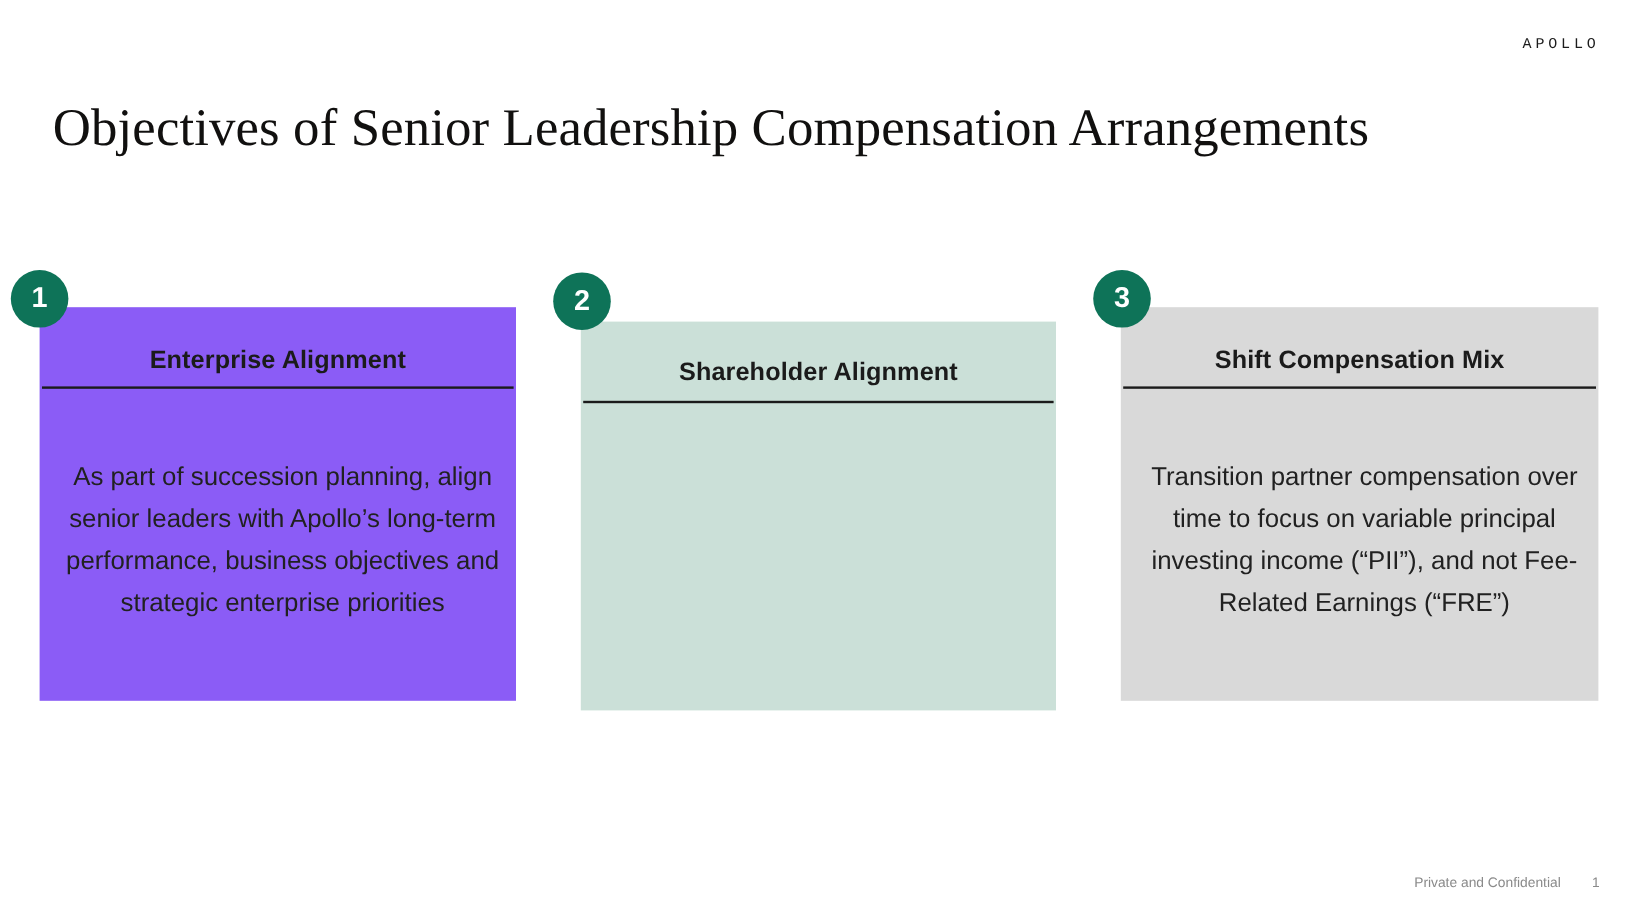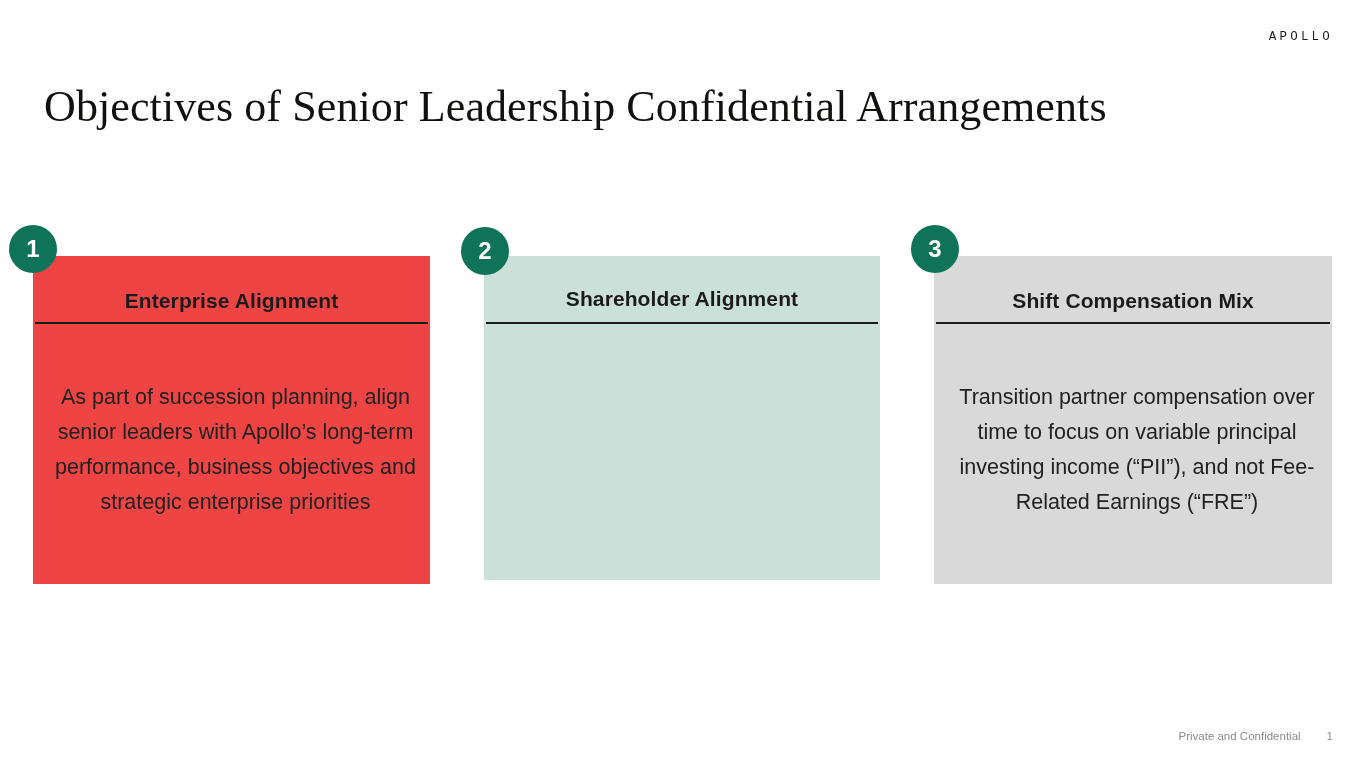--- a/index.html
+++ b/index.html
@@ -62,21 +62,21 @@
   }
 
   .card-1 {
     left: 33px;
     top: 256px;
     width: 397px;
     height: 328px;
   }
   .card-2 {
     left: 484px;
-    top: 256px;
+    top: 268px;
     width: 396px;
     height: 324px;
   }
   .card-3 {
     left: 934px;
     top: 256px;
     width: 398px;
     height: 328px;
   }
 
@@ -121,21 +121,21 @@
   .card-body-text {
     font-family: "Liberation Sans", sans-serif;
     font-size: 21.5px;
     font-weight: 400;
     color: #212121;
     text-align: center;
     line-height: 1.62;
   }
 
   
-  .fill-blue   { background: #ef4444; }
+  .fill-blue   { background: #8b5cf6; }
   .fill-green  { background: #cbe0d8; }
   .fill-grey   { background: #d9d9d9; }
 
   
   .badge {
     position: absolute;
     width: 48px;
     height: 48px;
     border-radius: 50%;
     background: #0e7358;
@@ -166,21 +166,21 @@
     white-space: nowrap;
   }
 </style>
 </head>
 <body>
 
 <div class="slide">
 
   <div class="brand">APOLLO</div>
 
-  <h1 class="slide-title">Objectives of Senior Leadership Confidential Arrangements</h1>
+  <h1 class="slide-title">Objectives of Senior Leadership Compensation Arrangements</h1>
 
   <div class="cards">
 
     <div class="badge badge-1">1</div>
     <div class="card card-1 fill-blue">
       <div class="card-header">
         <div class="card-header-text">Enterprise Alignment</div>
       </div>
       <div class="card-divider"></div>
       <div class="card-body">

